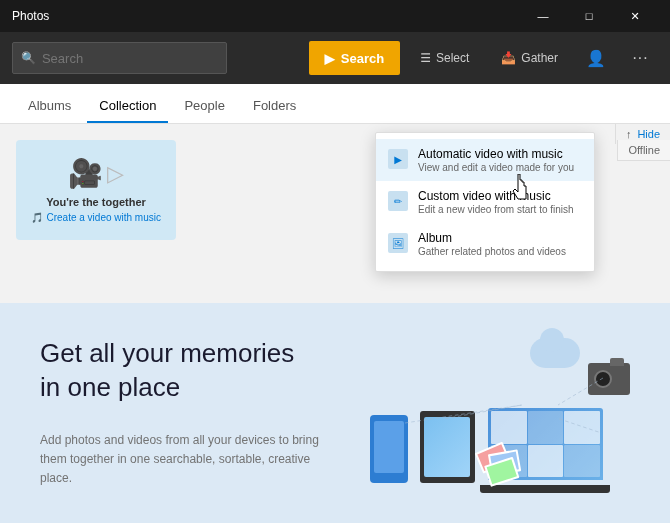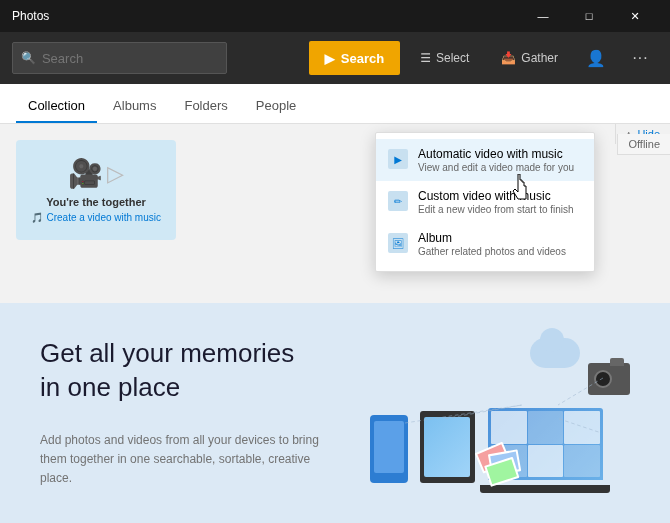--- a/index.html
+++ b/index.html
@@ -460,24 +460,24 @@
   </button>
   <button class="btn-toolbar">
     <span>📥</span>
     <span>Gather</span>
   </button>
   <button class="toolbar-icon-btn">👤</button>
   <button class="toolbar-icon-btn">···</button>
 </div>
 
 <div class="nav-tabs">
+  <span class="nav-tab">Albums</span>
   <span class="nav-tab active">Collection</span>
-  <span class="nav-tab">Albums</span>
+  <span class="nav-tab">People</span>
   <span class="nav-tab">Folders</span>
-  <span class="nav-tab">People</span>
 </div>
 
 <div class="main-area">
 
   <div class="content-area">
 
     <div class="director-card">
       <div class="director-icons">
         <span class="camera-icon">🎥</span>
         <span class="play-icon">▷</span>
@@ -522,21 +522,21 @@
       </svg>
     </div>
 
     <div class="notification-bar">
       <span>↑</span>
       <a>Hide</a>
     </div>
 
   </div>
 
-  <div style="position:absolute;top:10px;right:0;background:#f5f5f5;padding:4px 10px;font-size:11px;color:#666;border-left:1px solid #ddd;border-bottom:1px solid #ddd;">
+  <div style="position:absolute;top:16px;right:0;background:#f5f5f5;padding:4px 10px;font-size:11px;color:#666;border-left:1px solid #ddd;border-bottom:1px solid #ddd;">
     <span>Offline</span>
   </div>
 
   <div class="promo-area">
     <div class="promo-text">
       <div class="promo-heading">Get all your memories in one place</div>
       <div class="promo-body">Add photos and videos from all your devices to bring them together in one searchable, sortable, creative place.</div>
     </div>
     <div class="promo-visual">
 

